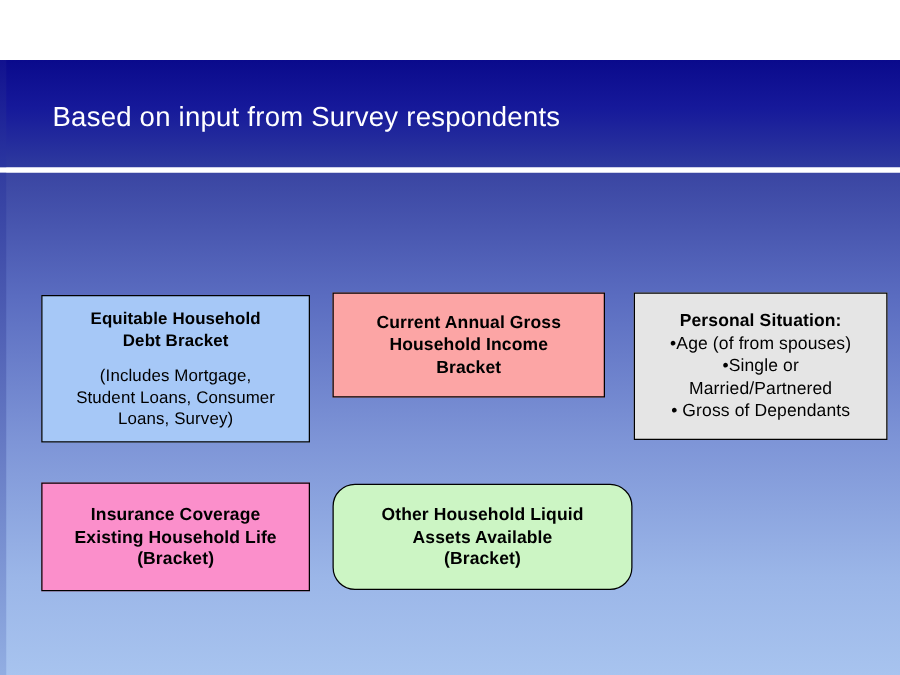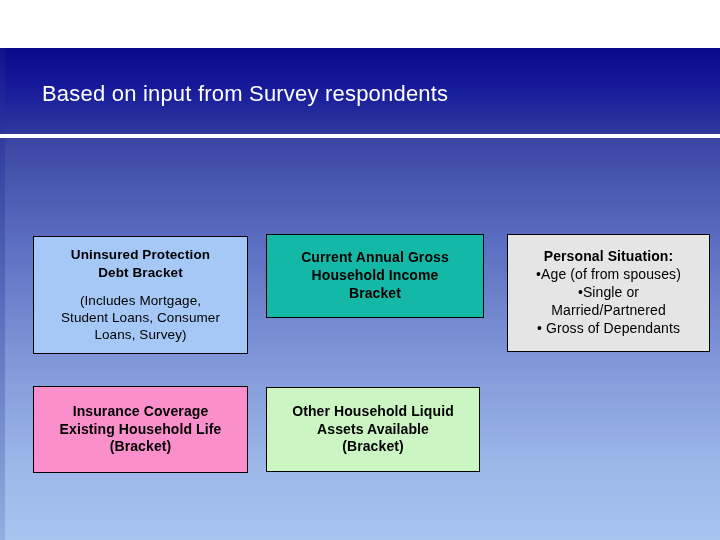--- a/index.html
+++ b/index.html
@@ -78,24 +78,24 @@
     letter-spacing: 0.1px;
   }
   .box .bd {
     font-weight: normal;
     font-size: 13.5px;
     letter-spacing: 0.1px;
   }
   .box .bd.gap { margin-top: 11px; }
 
   #box-debt      { left: 33px;  top: 188px; width: 215px; height: 118px; background: #a6c8f7; }
-  #box-income    { left: 266px; top: 186px; width: 218px; height: 84px;  background: #14b8a6; }
+  #box-income    { left: 266px; top: 186px; width: 218px; height: 84px;  background: #fca5a5; }
   #box-personal  { left: 507px; top: 186px; width: 203px; height: 118px; background: #e5e5e5; }
   #box-life      { left: 33px;  top: 338px; width: 215px; height: 87px;  background: #fb8fcb; }
-  #box-assets    { left: 266px; top: 339px; width: 214px; height: 85px;  background: #ccf5c4; }
+  #box-assets    { left: 266px; top: 339px; width: 240px; height: 85px;  background: #ccf5c4; border-radius: 18px; }
 
   #box-personal .hd { font-size: 14px; }
   #box-personal .bd { font-size: 14px; }
   #box-income .hd   { font-size: 14px; }
   #box-assets .hd   { font-size: 14px; }
   #box-life .hd     { font-size: 14px; }
 
   
   .logo {
     position: absolute;
@@ -140,21 +140,21 @@
   <div class="body-bg"></div>
   <div class="body-edge-left"></div>
 
   <div class="header-band"></div>
   <div class="header-edge-left"></div>
   <div class="header-rule"></div>
 
   <div class="slide-title">Based on input from Survey respondents</div>
 
   <div class="box" id="box-debt">
-    <div class="hd">Uninsured Protection</div>
+    <div class="hd">Equitable Household</div>
     <div class="hd">Debt Bracket</div>
     <div class="bd gap">(Includes Mortgage,</div>
     <div class="bd">Student Loans, Consumer</div>
     <div class="bd">Loans, Survey)</div>
   </div>
 
   <div class="box" id="box-income">
     <div class="hd">Current Annual Gross</div>
     <div class="hd">Household Income</div>
     <div class="hd">Bracket</div>

